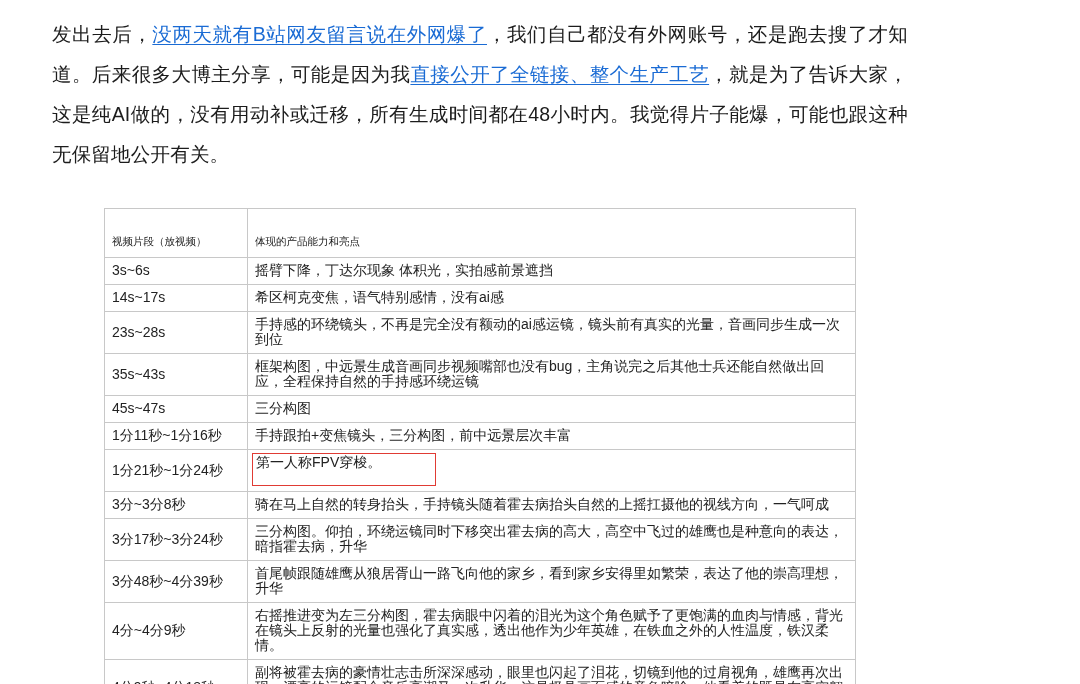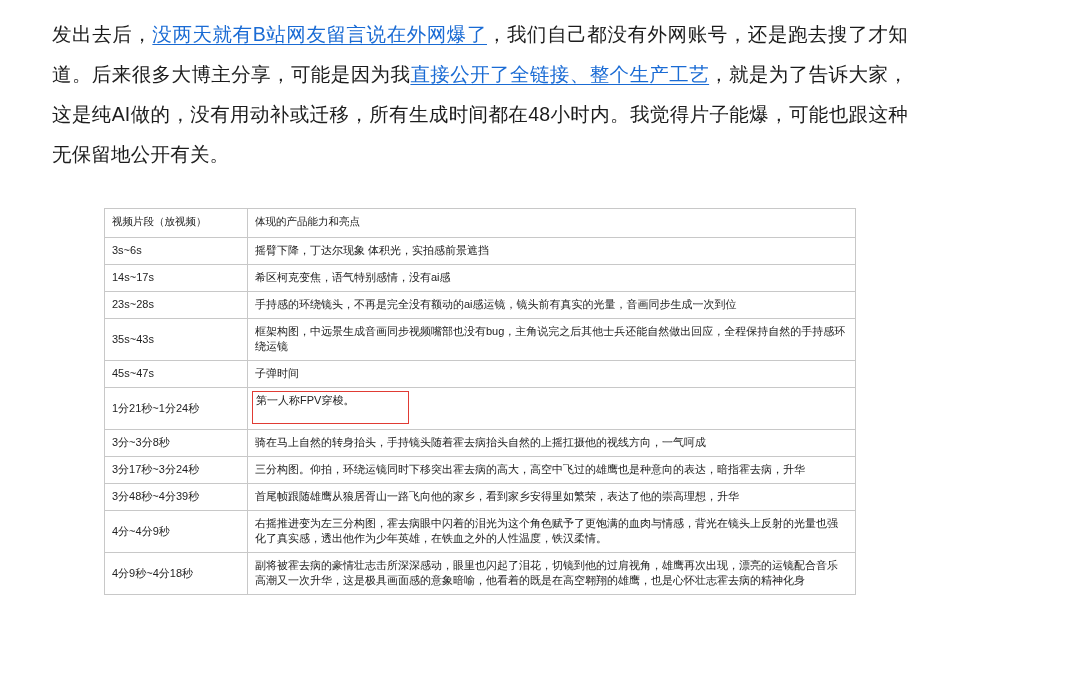--- a/index.html
+++ b/index.html
@@ -41,31 +41,31 @@
     width: 752px;
   }
   table.spec {
     border-collapse: collapse;
     width: 100%;
     table-layout: fixed;
     background: #ffffff;
   }
   table.spec td {
     border: 1px solid #c8c8c8;
-    font-size: 11px;
+    font-size: 14px;
     line-height: 15px;
     color: #222;
     padding: 5px 7px 6px 7px;
     vertical-align: middle;
     word-break: break-all;
   }
   table.spec tr.header td {
     font-size: 10.5px;
     color: #1a1a1a;
-    padding-top: 5px;
+    padding-top: 25px;
     padding-bottom: 8px;
   }
   col.c1 { width: 143px; }
   col.c2 { width: auto; }
   td.cell-time {
     white-space: nowrap;
   }
   .highlight-box {
     display: inline-block;
     border: 1.6px solid #e03b34;
@@ -107,21 +107,25 @@
           <tr>
             <td class="cell-time">23s~28s</td>
             <td>手持感的环绕镜头，不再是完全没有额动的ai感运镜，镜头前有真实的光量，音画同步生成一次到位</td>
           </tr>
           <tr>
             <td class="cell-time">35s~43s</td>
             <td>框架构图，中远景生成音画同步视频嘴部也没有bug，主角说完之后其他士兵还能自然做出回应，全程保持自然的手持感环绕运镜</td>
           </tr>
           <tr>
             <td class="cell-time">45s~47s</td>
-            <td>子弹时间</td>
+            <td>三分构图</td>
+          </tr>
+          <tr>
+            <td class="cell-time">1分11秒~1分16秒</td>
+            <td>手持跟拍+变焦镜头，三分构图，前中远景层次丰富</td>
           </tr>
           <tr>
             <td class="cell-time">1分21秒~1分24秒</td>
             <td><span class="highlight-box">第一人称FPV穿梭。</span></td>
           </tr>
           <tr>
             <td class="cell-time">3分~3分8秒</td>
             <td>骑在马上自然的转身抬头，手持镜头随着霍去病抬头自然的上摇扛摄他的视线方向，一气呵成</td>
           </tr>
           <tr>

